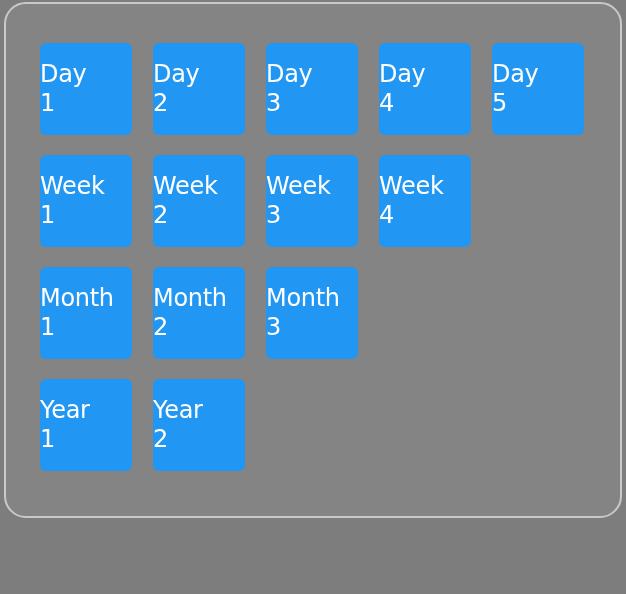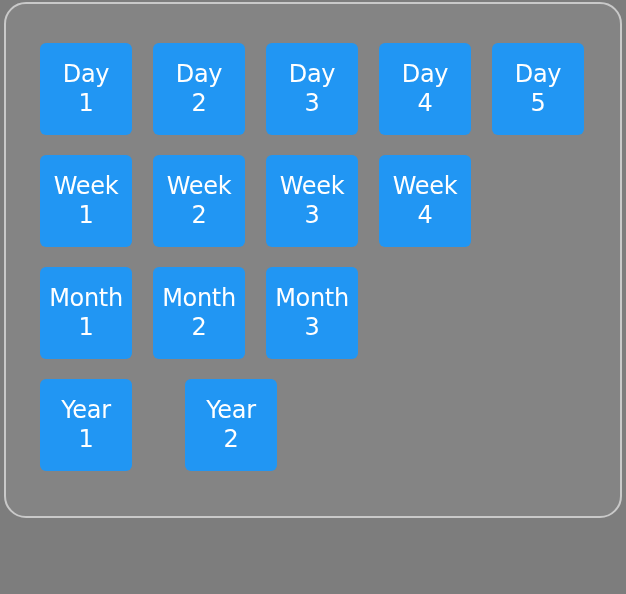--- a/index.html
+++ b/index.html
@@ -38,31 +38,31 @@
     position: absolute;
     left: 34px;
     top: 39px;
     width: 566px;
   }
   .tile-row {
     display: flex;
     flex-direction: row;
     margin-bottom: 20px;
   }
-  .tile-row:last-child { margin-bottom: 0; gap: 32px; }
+  .tile-row:last-child { margin-bottom: 0; }
 
   .tile {
     width: 92px;
     height: 92px;
     margin-right: 21px;
     background: #2196f3;
     border-radius: 6px;
     display: flex;
     flex-direction: column;
-    align-items: center;
+    align-items: flex-start;
     justify-content: center;
     color: #ffffff;
     font-size: 24px;
     line-height: 1.22;
     letter-spacing: -0.3px;
     box-sizing: border-box;
   }
   .tile:last-child { margin-right: 0; }
   .tile .unit { white-space: nowrap; }
   .tile .num  { white-space: nowrap; }

